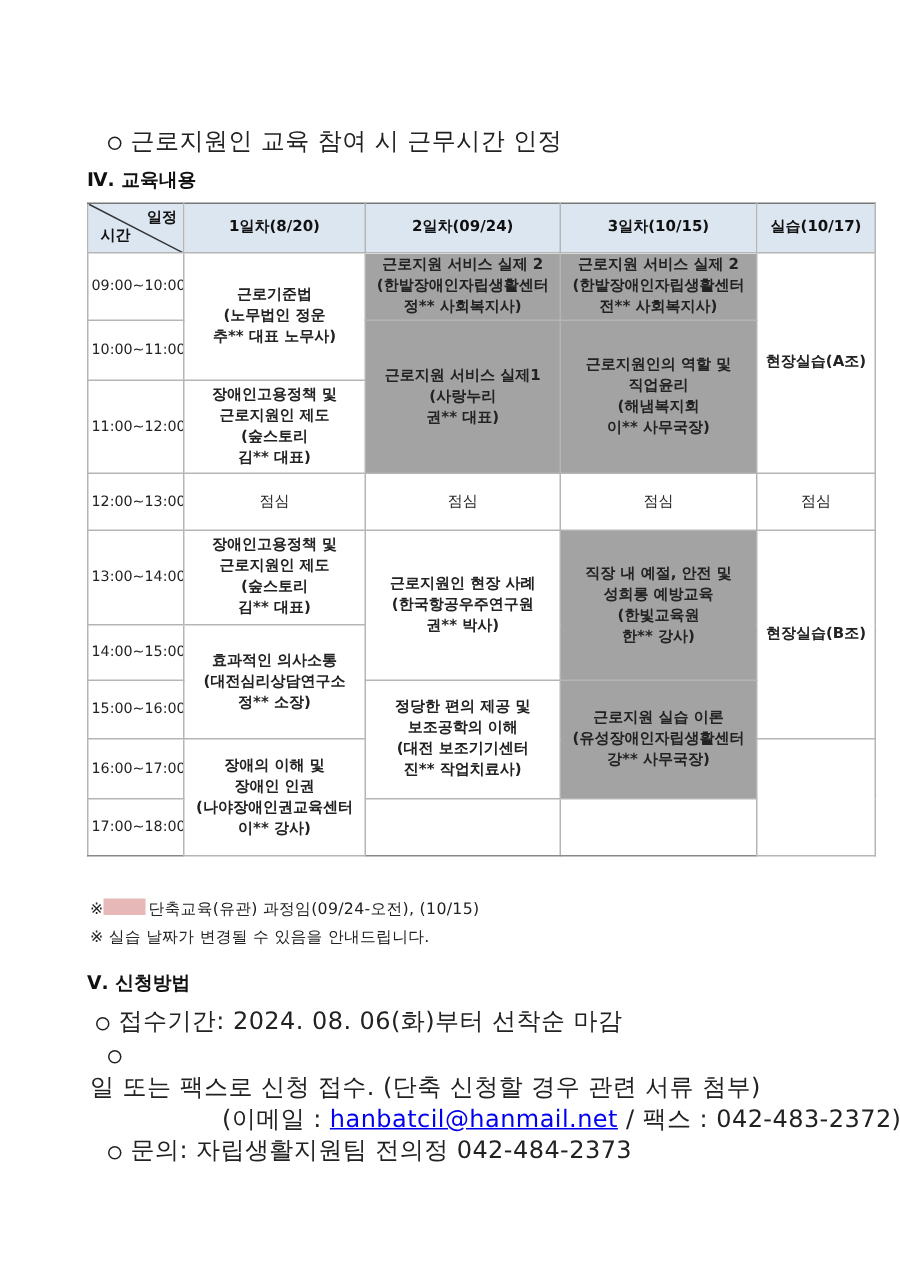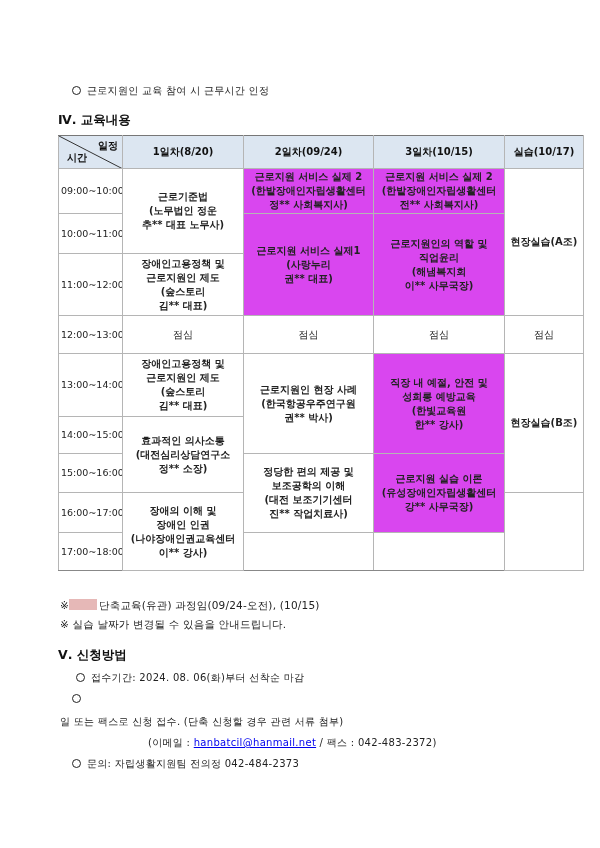--- a/index.html
+++ b/index.html
@@ -1,28 +1,28 @@
 <!DOCTYPE html>
 <html><head>
 <meta charset="utf-8">
 <style>
   * { box-sizing: border-box; margin: 0; padding: 0; }
   html, body { width: 600px; height: 848px; background: #ffffff; overflow: hidden; }
   body { position: relative; font-family: "DejaVu Sans", "Liberation Sans", sans-serif; color: #222; }
   .abs { position: absolute; }
-  .bullet-line { font-size: 10px; letter-spacing: 0.3px; white-space: nowrap; }
+  .bullet-line { font-size: 16px; letter-spacing: 0.3px; white-space: nowrap; }
   .bullet-line .circ { display: inline-block; width: 9px; height: 9px; border: 1.2px solid #222; border-radius: 50%; margin-right: 6px; vertical-align: -1px; }
   .section-title { font-size: 12.5px; font-weight: bold; color: #111; white-space: nowrap; }
 
   table.sched { position: absolute; left: 58px; top: 135px; border-collapse: collapse; table-layout: fixed; width: 525px; font-size: 10px; }
   table.sched td, table.sched th { border: 1px solid #b5b5b5; text-align: center; vertical-align: middle; line-height: 14px; padding: 0 2px; overflow: hidden; }
   table.sched tr.head th { background: #dce6f1; font-weight: bold; height: 33px; border-top: 1.6px solid #777; color: #111; }
   table.sched td.time { font-size: 9.5px; text-align: center; padding-left: 2px; white-space: nowrap; color: #222; }
   table.sched td.lec { font-weight: bold; color: #222; }
-  table.sched td.pink { background: #d946ef; }
+  table.sched td.pink { background: #a3a3a3; }
   table.sched td.plain { font-weight: normal; }
   table.sched tr:last-child td { border-bottom: 1.6px solid #888; }
   .diag-cell { position: relative; padding: 0 !important; }
   .diag-cell svg { position: absolute; left: 0; top: 0; }
   .diag-top { position: absolute; right: 4px; top: 3px; font-size: 10px; font-weight: bold; }
   .diag-bot { position: absolute; left: 8px; bottom: 3px; font-size: 10px; font-weight: bold; }
 
   .note { font-size: 10.5px; white-space: nowrap; letter-spacing: 0.2px; }
   .swatch { display: inline-block; width: 28px; height: 11px; background: #e6b8b7; vertical-align: -1px; margin-right: 2px; }
   a.mail { color: #0000ee; text-decoration: underline; }
@@ -181,21 +181,21 @@
 </tbody>
   </table>
 
 <div class="abs note" style="left:60px; top:599px;">
   <span>※</span><span class="swatch"></span><span>단축교육(유관) 과정임(09/24-오전), (10/15)</span>
 </div>
 <div class="abs note" style="left:60px; top:618px;">※ 실습 날짜가 변경될 수 있음을 안내드립니다.</div>
 
 <div class="abs section-title" style="left:58px; top:647px;">Ⅴ. 신청방법</div>
 
-<div class="abs bullet-line" style="left:76px; top:671px;">
+<div class="abs bullet-line" style="left:64px; top:671px;">
   <span class="circ"></span><span>접수기간: 2024. 08. 06(화)부터 선착순 마감</span>
 </div>
 <div class="abs bullet-line" style="left:72px; top:693px;">
   <span class="circ"></span>
 </div>
 <div class="abs bullet-line" style="left:60px; top:715px;">일 또는 팩스로 신청 접수. (단축 신청할 경우 관련 서류 첨부)</div>
 <div class="abs bullet-line" style="left:148px; top:736px;text-align:center;">
   <span>(이메일 : </span><a class="mail">hanbatcil@hanmail.net</a><span> / 팩스 : 042-483-2372)</span>
 </div>
 <div class="abs bullet-line" style="left:72px; top:757px;">

